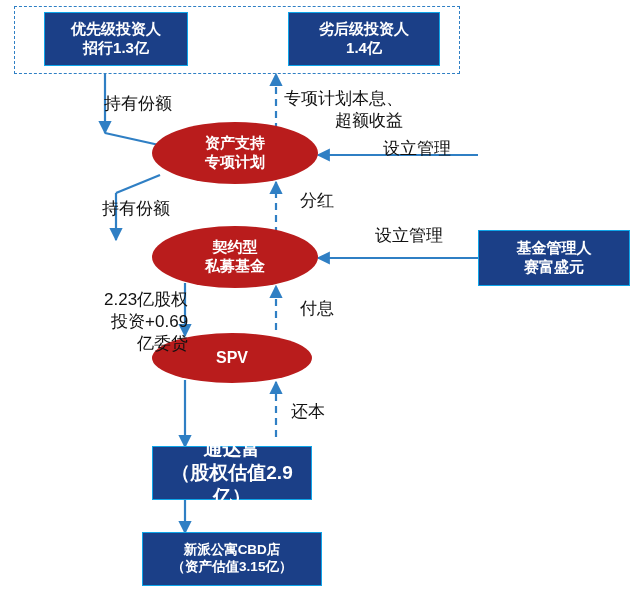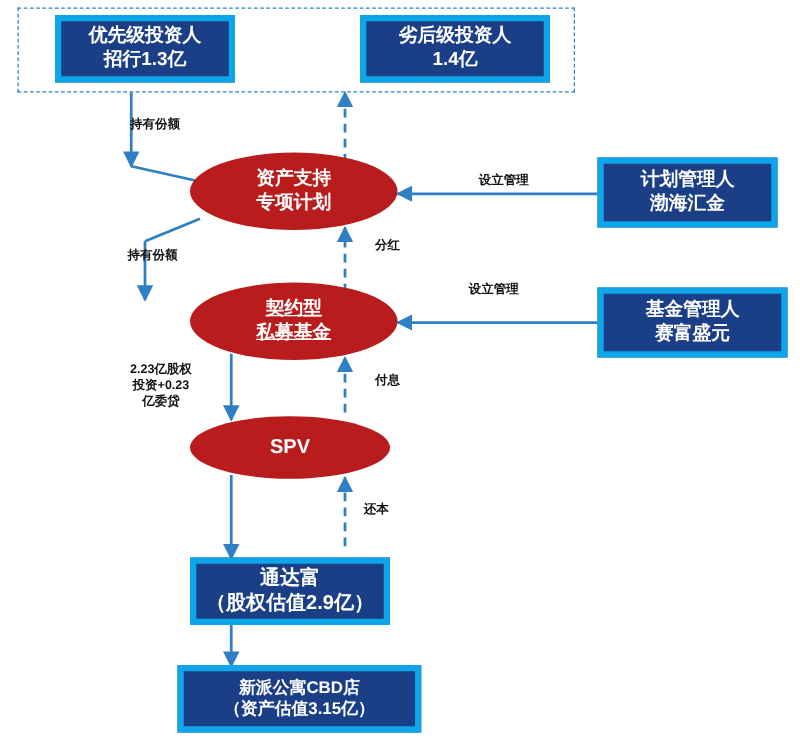--- a/index.html
+++ b/index.html
@@ -24,40 +24,40 @@
     align-items: center;
     justify-content: center;
     text-align: center;
     color: #ffffff;
     font-weight: bold;
     line-height: 1.25;
     white-space: pre-line;
   }
   .rect {
     background: #1b3f87;
-    border: 5px solid #0ea5e9;
+    border: 1px solid #0ea5e9;
   }
   .ellipse {
     background: #b91c1c;
     border-radius: 50%;
   }
   .dashed-group {
     position: absolute;
     border: 1.5px dashed #2f7fc4;
     box-sizing: border-box;
     background: transparent;
   }
   .label {
     position: absolute;
     color: #111111;
-    font-weight: bold;
-    font-size: 10px;
+    font-weight: normal;
+    font-size: 17px;
     line-height: 1.3;
     white-space: pre-line;
-    text-align: center;
+    text-align: right;
   }
   svg.wires {
     position: absolute;
     left: 0;
     top: 0;
     width: 640px;
     height: 594px;
     overflow: visible;
   }
 </style>
@@ -102,50 +102,50 @@
 
   <div class="node rect" style="left:44px; top:12px; width:144px; height:54px; font-size:15px;">优先级投资人
 招行1.3亿</div>
 
   <div class="node rect" style="left:272px; top:12px; width:152px; height:54px; font-size:15px;margin-left:16px;">劣后级投资人
 1.4亿</div>
 
   <div class="node ellipse" style="left:152px; top:122px; width:166px; height:62px; font-size:15px;">资产支持
 专项计划</div>
 
-  <div class="node rect" style="left:478px; top:126px; width:144px; height:56px; font-size:15px;">计划管理人
-渤海汇金</div>
 
-  <div class="node ellipse" style="left:152px; top:226px; width:166px; height:62px; font-size:15px;text-decoration:underline;">契约型
+  <div class="node ellipse" style="left:152px; top:226px; width:166px; height:62px; font-size:15px;">契约型
 私募基金</div>
 
   <div class="node rect" style="left:478px; top:230px; width:152px; height:56px; font-size:15px;">基金管理人
 赛富盛元</div>
 
   <div class="node ellipse" style="left:152px; top:333px; width:160px; height:50px; font-size:16px;">SPV</div>
 
-  <div class="node rect" style="left:152px; top:446px; width:160px; height:54px; font-size:16px;">通达富
+  <div class="node rect" style="left:152px; top:446px; width:160px; height:54px; font-size:19px;">通达富
 （股权估值2.9亿）</div>
 
-  <div class="node rect" style="left:142px; top:532px; width:195px; height:54px; font-size:13.5px;">新派公寓CBD店
+  <div class="node rect" style="left:142px; top:532px; width:180px; height:54px; font-size:13.5px;">新派公寓CBD店
 （资产估值3.15亿）</div>
 
   <div class="label" style="left:104px; top:93px;">持有份额</div>
 
+  <div class="label" style="left:284px; top:88px;">专项计划本息、
+超额收益</div>
 
   <div class="label" style="left:383px; top:138px;">设立管理</div>
 
   <div class="label" style="left:102px; top:198px;">持有份额</div>
 
   <div class="label" style="left:300px; top:190px;">分红</div>
 
   <div class="label" style="left:375px; top:225px;">设立管理</div>
 
   <div class="label" style="left:104px; top:289px;">2.23亿股权
-投资+0.23
+投资+0.69
 亿委贷</div>
 
   <div class="label" style="left:300px; top:298px;">付息</div>
 
 
   <div class="label" style="left:291px; top:401px;">还本</div>
 
 </div>
 
 </body></html>

